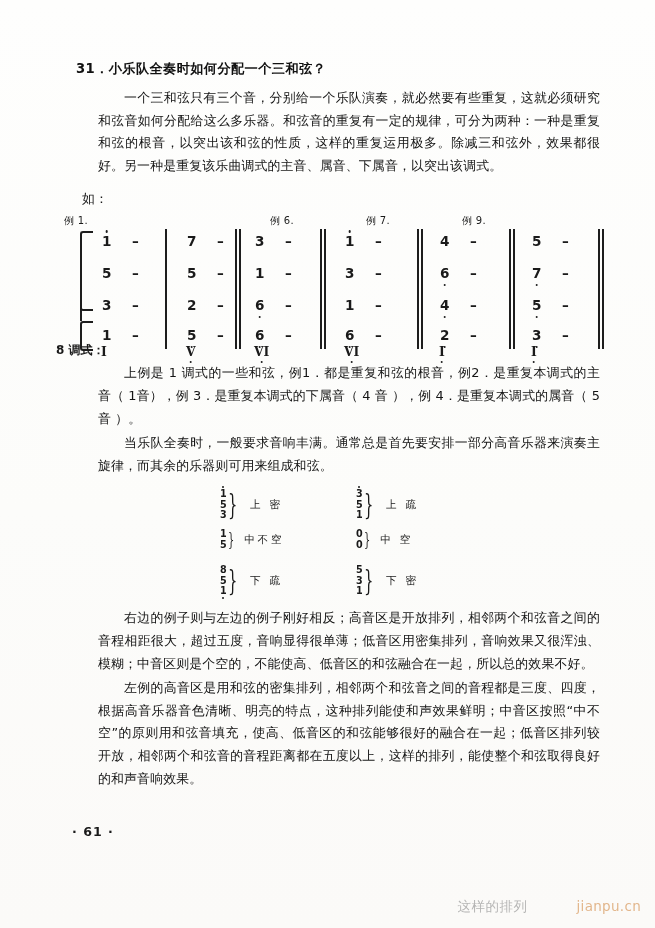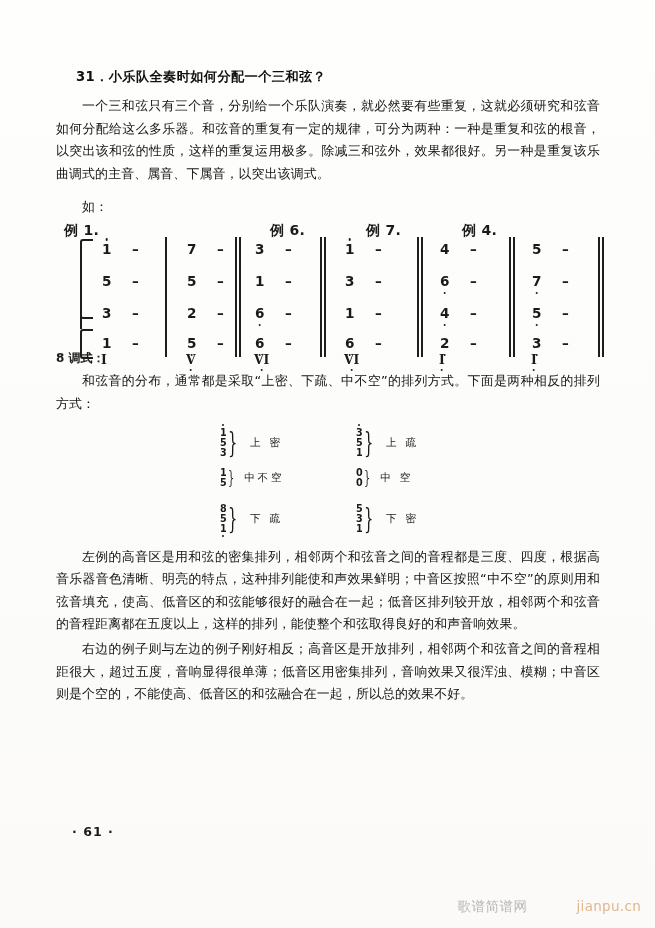--- a/index.html
+++ b/index.html
@@ -17,63 +17,63 @@
   }
   
   .page {
     position: absolute;
     inset: 0;
     background: linear-gradient(180deg,#fefefd 0%,#fcfcfa 55%,#fbfaf8 100%);
   }
   .content {
     position: absolute;
     left: 56px;
-    top: 68px;
+    top: 60px;
     width: 544px;
   }
 
   .heading {
     font-size: 13.2px;
     font-weight: bold;
     letter-spacing: .4px;
     margin: 0 0 9px 20px;
     color: #111;
   }
 
   p.body-text {
     font-size: 12.9px;
     line-height: 22.6px;
     margin: 0 0 2px 0;
     text-align: justify;
     text-justify: inter-character;
     letter-spacing: .15px;
     color: #141414;
   }
-  p.indent { text-indent: 26px; }
+  p.indent { text-indent: 26px; margin-left: 42px; }
 
   .ru-label {
     font-size: 12.9px;
     margin: 14px 0 6px 26px;
     letter-spacing: .2px;
   }
 
   
   .example-block {
     position: relative;
     height: 148px;
     margin-top: 2px;
   }
   .ex-labels {
     position: relative;
     height: 15px;
   }
   .ex-label {
     position: absolute;
-    font-size: 14px;
-    font-weight: bold;
+    font-size: 10px;
+    font-weight: normal;
     letter-spacing: .3px;
   }
 
   .staff {
     position: relative;
     height: 128px;
     margin-left: 24px;
   }
 
   
@@ -266,21 +266,21 @@
 
   <p class="body-text indent">一个三和弦只有三个音，分别给一个乐队演奏，就必然要有些重复，这就必须研究和弦音如何分配给这么多乐器。和弦音的重复有一定的规律，可分为两种：一种是重复和弦的根音，以突出该和弦的性质，这样的重复运用极多。除减三和弦外，效果都很好。另一种是重复该乐曲调式的主音、属音、下属音，以突出该调式。</p>
 
   <div class="ru-label">如：</div>
 
   <div class="example-block">
     <div class="ex-labels">
       <span class="ex-label" style="left:8px">例 1.</span>
       <span class="ex-label" style="left:214px">例 6.</span>
       <span class="ex-label" style="left:310px">例 7.</span>
-      <span class="ex-label" style="left:406px">例 4.</span>
+      <span class="ex-label" style="left:406px">例 9.</span>
     </div>
 
     <div class="staff" id="staff">
       <div class="brace"></div>
       <div class="brace-stem"></div>
       <div class="brace-lower"></div>
       <div class="mode-label">8 调式：</div>
     <div class="barline" style="left: 85px;"></div>
         <div class="barline double" style="left: 155px;"></div>
         <div class="barline double" style="left: 240px;"></div>
@@ -337,21 +337,22 @@
         <span class="note oct-down" style="left: 452px; top: 38px;">7</span>
         <span class="dash" style="left: 482px; top: 38px;">–</span>
         <span class="note oct-down" style="left: 452px; top: 70px;">5</span>
         <span class="dash" style="left: 482px; top: 70px;">–</span>
         <span class="note oct-down" style="left: 452px; top: 100px;">3</span>
         <span class="dash" style="left: 482px; top: 100px;">–</span>
         <span class="roman oct-down" style="left: 451px;">I</span>
       </div>
   </div>
 
-  <p class="body-text indent">和弦音的分布，通常都是采取“上密、下疏、中不空”的排列方式。下面是两种相反的排列方式：</p>
+  <p class="body-text indent">上例是 1 调式的一些和弦，例1．都是重复和弦的根音，例2．是重复本调式的主音（ 1音），例 3．是重复本调式的下属音（ 4 音 ），例 4．是重复本调式的属音（ 5 音 ）。</p>
+  <p class="body-text indent">当乐队全奏时，一般要求音响丰满。通常总是首先要安排一部分高音乐器来演奏主旋律，而其余的乐器则可用来组成和弦。</p>
 
   <div class="voicing" id="voicing">
       <div class="vgroup" style="left: 164px; top: 0px;">
         <div class="vnums">
           <span class="vnum oct-up">1</span>
           <span class="vnum">5</span>
           <span class="vnum">3</span>
         </div>
         <span class="vbrace tall">}</span>
         <span class="vtext">上 密</span>
@@ -394,23 +395,23 @@
         <div class="vnums">
           <span class="vnum">5</span>
           <span class="vnum">3</span>
           <span class="vnum">1</span>
         </div>
         <span class="vbrace tall">}</span>
         <span class="vtext">下 密</span>
       </div>
     </div>
 
+  <p class="body-text indent">右边的例子则与左边的例子刚好相反；高音区是开放排列，相邻两个和弦音之间的音程相距很大，超过五度，音响显得很单薄；低音区用密集排列，音响效果又很浑浊、模糊；中音区则是个空的，不能使高、低音区的和弦融合在一起，所以总的效果不好。</p>
   <p class="body-text indent">左例的高音区是用和弦的密集排列，相邻两个和弦音之间的音程都是三度、四度，根据高音乐器音色清晰、明亮的特点，这种排列能使和声效果鲜明；中音区按照“中不空”的原则用和弦音填充，使高、低音区的和弦能够很好的融合在一起；低音区排列较开放，相邻两个和弦音的音程距离都在五度以上，这样的排列，能使整个和弦取得良好的和声音响效果。</p>
-  <p class="body-text indent">右边的例子则与左边的例子刚好相反；高音区是开放排列，相邻两个和弦音之间的音程相距很大，超过五度，音响显得很单薄；低音区用密集排列，音响效果又很浑浊、模糊；中音区则是个空的，不能使高、低音区的和弦融合在一起，所以总的效果不好。</p>
 
 </div>
 
 <div class="page-number">· 61 ·</div>
 
 <div class="watermark">
-  <span class="wm-cn">歌谱简谱网</span>
+  <span class="wm-cn">这样的排列</span>
   <span class="wm-en">jianpu.cn</span>
 </div>
 
 </body></html>

